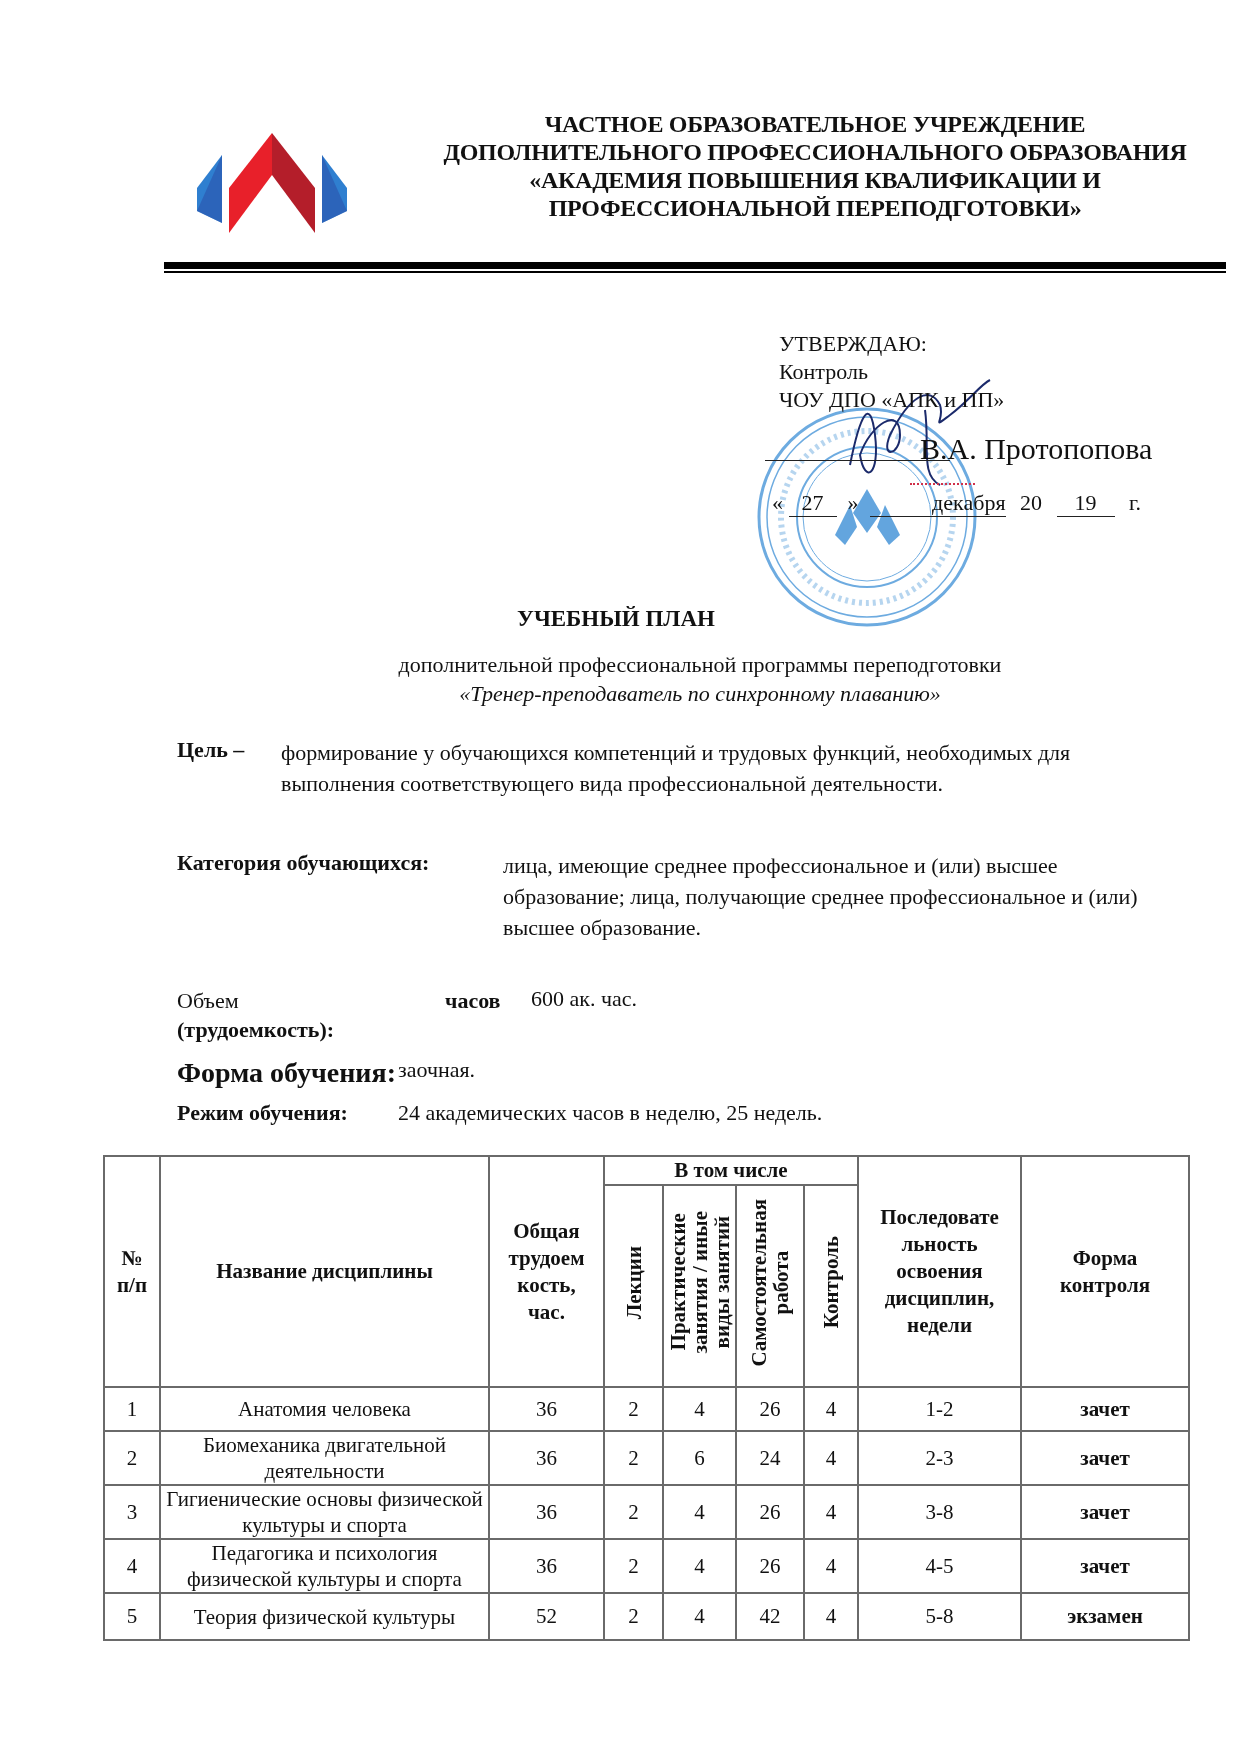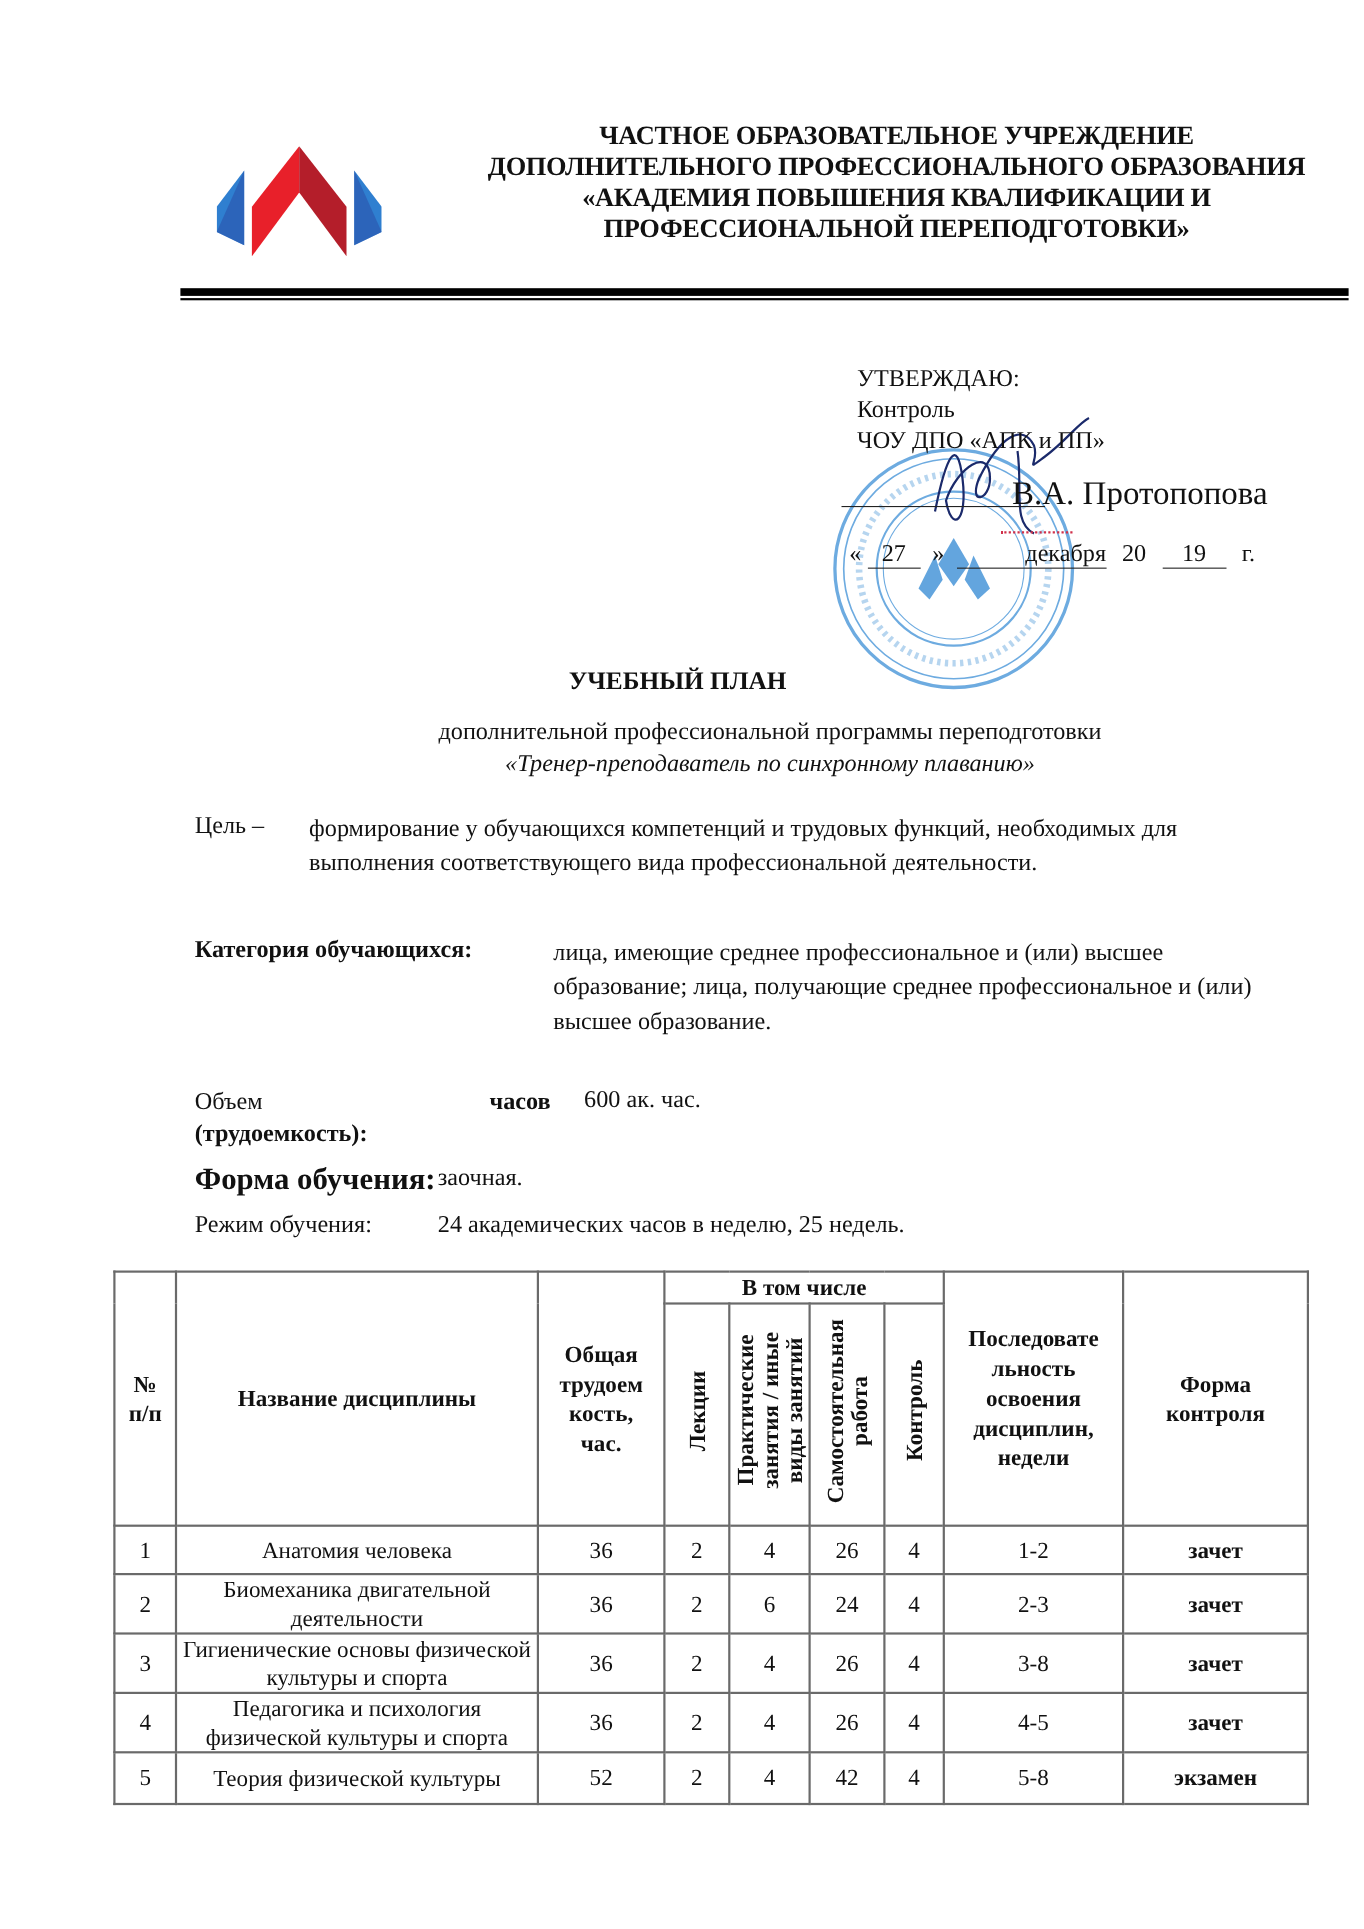--- a/index.html
+++ b/index.html
@@ -30,31 +30,31 @@
 
   
   .stamp { left: 755px; top: 405px; width: 225px; height: 225px; }
 
   
   .doc-title { left: 0; width: 1232px; top: 606px; text-align: center; font-weight: bold; font-size: 23px; }
   .doc-sub { left: 0; width: 1404px; top: 650px; text-align: center; font-size: 22px; line-height: 29px; }
   .doc-sub .it { font-style: italic; }
 
   
-  .goal-label { left: 177px; top: 737px; font-weight: normal; font-size: 22px; }
+  .goal-label { left: 177px; top: 737px; font-weight: bold; font-size: 22px; }
   .goal-text { left: 281px; top: 737px; width: 900px; font-size: 22px; line-height: 31px; }
   .cat-label { left: 177px; top: 850px; font-weight: bold; font-size: 22px; }
   .cat-text { left: 503px; top: 850px; width: 660px; font-size: 22px; line-height: 31px; }
   .vol-label1 { left: 177px; top: 988px; font-weight: normal; font-size: 22px; }
   .vol-label2 { left: 445px; top: 988px; font-weight: bold; font-size: 22px; }
   .vol-label3 { left: 177px; top: 1017px; font-weight: bold; font-size: 22px; }
   .vol-val { left: 531px; top: 986px; font-size: 22px; }
   .form-label { left: 177px; top: 1057px; font-weight: bold; font-size: 28px; }
   .form-val { left: 398px; top: 1057px; font-size: 22px; }
-  .mode-label { left: 177px; top: 1100px; font-weight: normal; font-size: 22px; }
+  .mode-label { left: 177px; top: 1100px; font-weight: bold; font-size: 22px; }
   .mode-val { left: 398px; top: 1100px; font-size: 22px; }
 
   
   table.plan {
     position: absolute; left: 103px; top: 1155px; border-collapse: collapse;
     table-layout: fixed; width: 1085px; font-size: 21px;
   }
   table.plan td, table.plan th { border: 2px solid #6a6a6a; padding: 0; text-align: center; vertical-align: middle; }
   table.plan th { font-weight: bold; line-height: 27px; }
   .vert {

